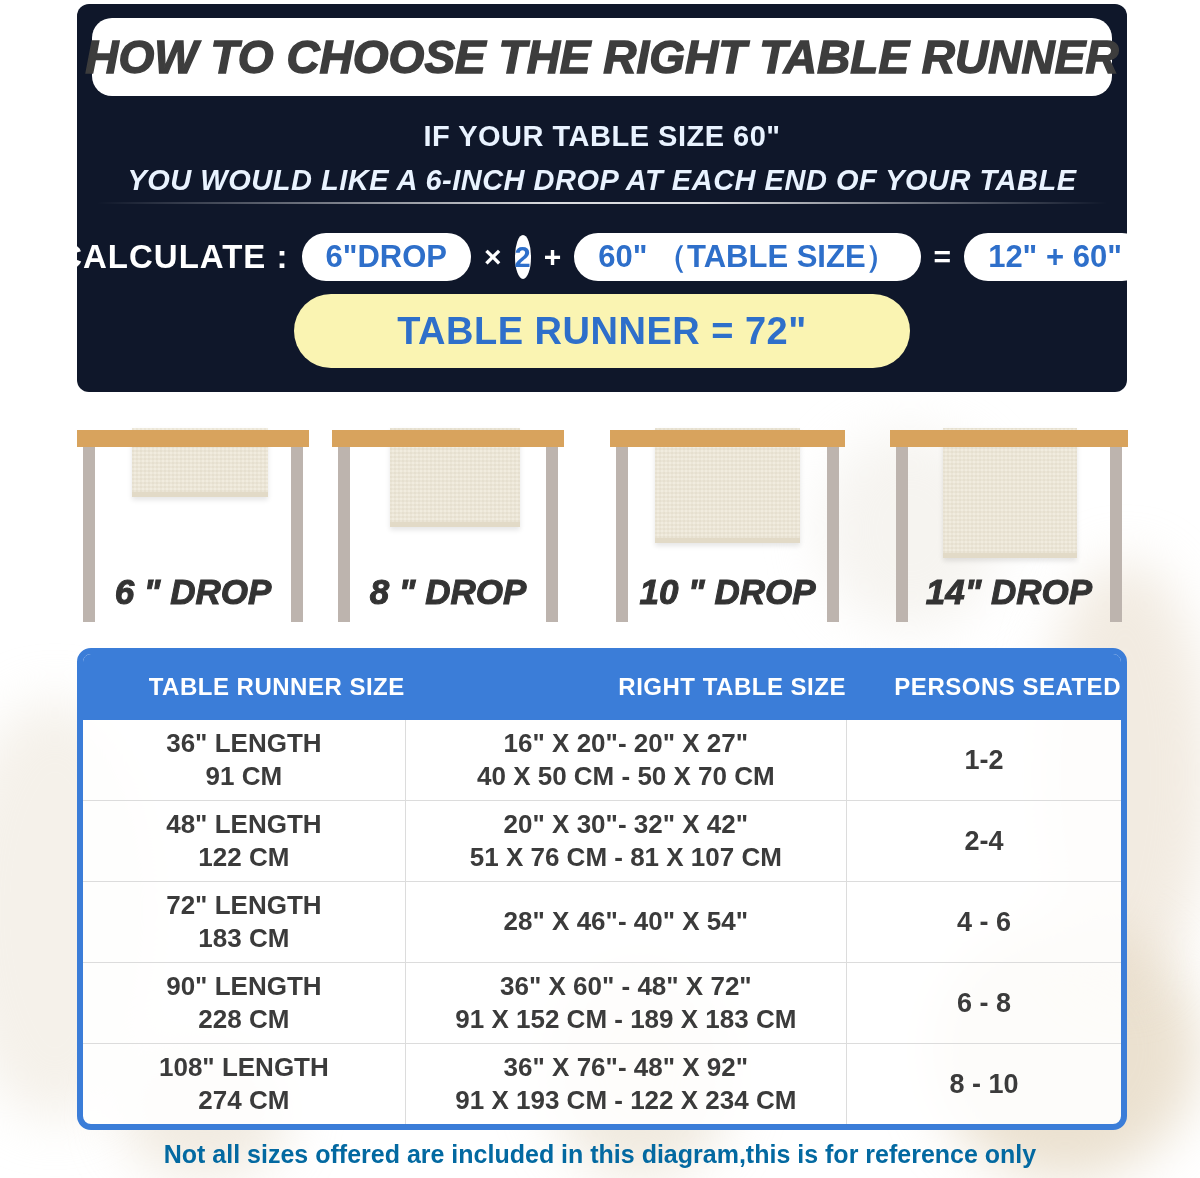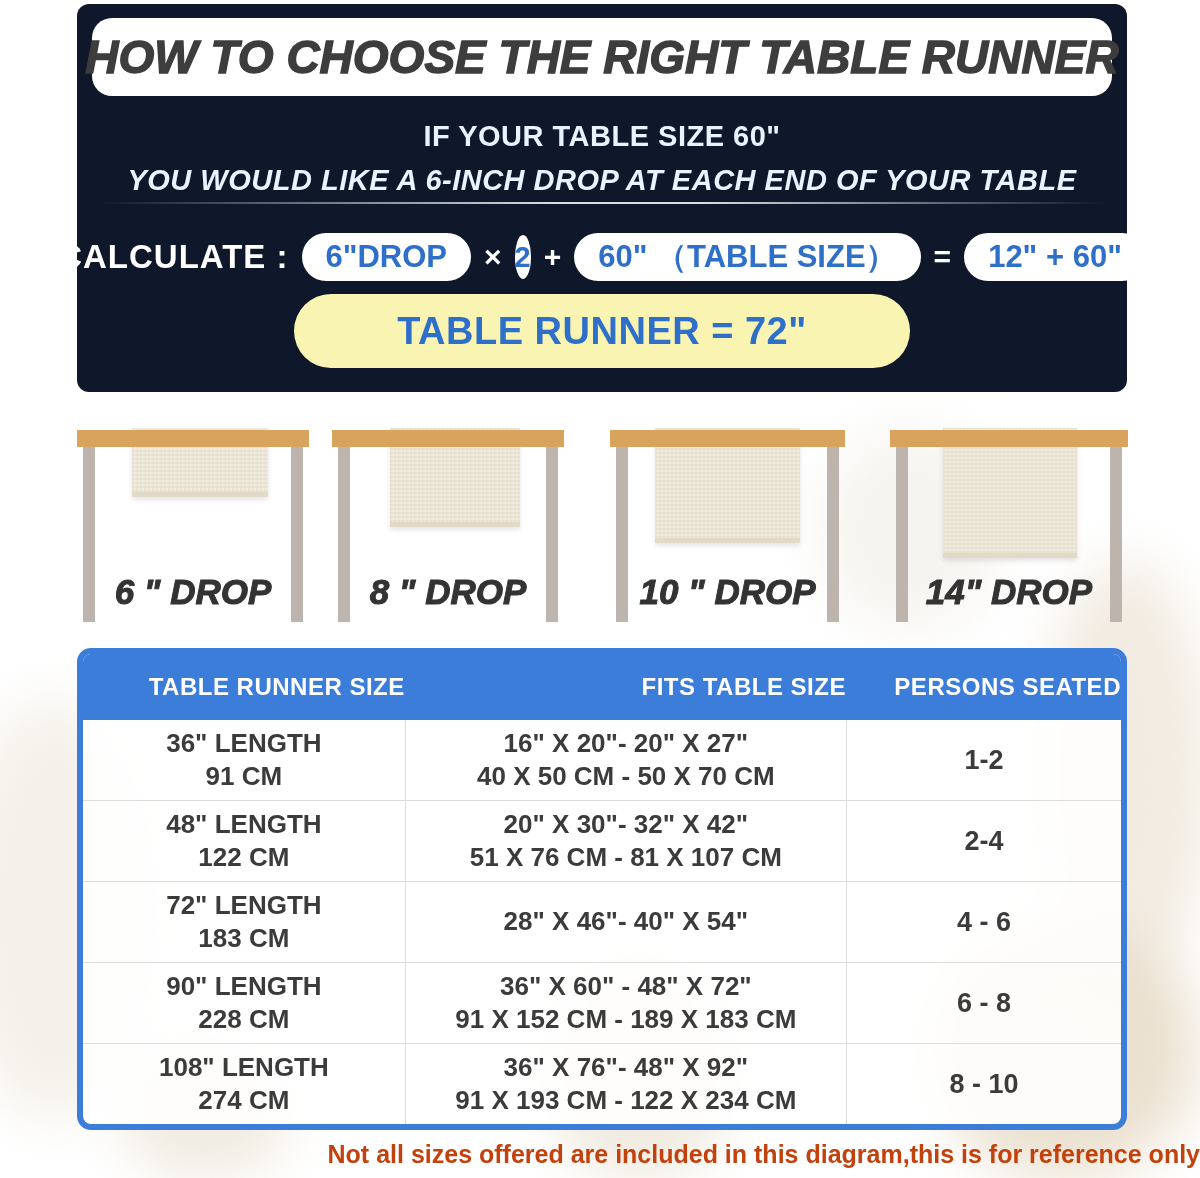--- a/index.html
+++ b/index.html
@@ -65,22 +65,22 @@
   .c2{width:42.5%;}
   .c3{width:26.5%;}
   .tbody{flex:1;display:flex;flex-direction:column;}
   .tr{flex:1;display:flex;}
   .tr + .tr{border-top:1px solid #dcdcdc;}
   .td{display:flex;flex-direction:column;align-items:center;justify-content:center;box-sizing:border-box;}
   .td.c2,.td.c3{border-left:1px solid #dcdcdc;}
   .cell-line{font-weight:bold;font-size:26px;color:#3b3b3b;line-height:1.28;white-space:nowrap;}
   .persons{font-weight:bold;font-size:27px;color:#3b3b3b;}
 
-  .footer-note{position:absolute;left:0;top:1140px;width:100%;text-align:right;font-weight:bold;
-               font-size:25px;color:#c2410c;z-index:2;}
+  .footer-note{position:absolute;left:0;top:1140px;width:100%;text-align:center;font-weight:bold;
+               font-size:25px;color:#0369a1;z-index:2;}
 </style>
 </head>
 <body>
 
 <div class="canvas">
 
   <div class="blob blob1"></div>
   <div class="blob blob2"></div>
   <div class="blob blob3"></div>
   <div class="blob blob4"></div>
@@ -137,21 +137,21 @@
   </div>
 
   <div class="drop-label" style="left:77px;width:232px;">6 " DROP</div>
   <div class="drop-label" style="left:332px;width:232px;">8 " DROP</div>
   <div class="drop-label" style="left:610px;width:235px;">10 " DROP</div>
   <div class="drop-label" style="left:890px;width:238px;">14" DROP</div>
 
   <div class="size-table">
     <div class="thead">
       <div class="th c1">TABLE RUNNER SIZE</div>
-      <div class="th c2">FITS TABLE SIZE</div>
+      <div class="th c2">RIGHT TABLE SIZE</div>
       <div class="th c3">PERSONS SEATED</div>
     </div>
     <div class="tbody">
 
       <div class="tr">
         <div class="td c1">
           <span class="cell-line">36" LENGTH</span>
           <span class="cell-line">91 CM</span>
         </div>
         <div class="td c2">

